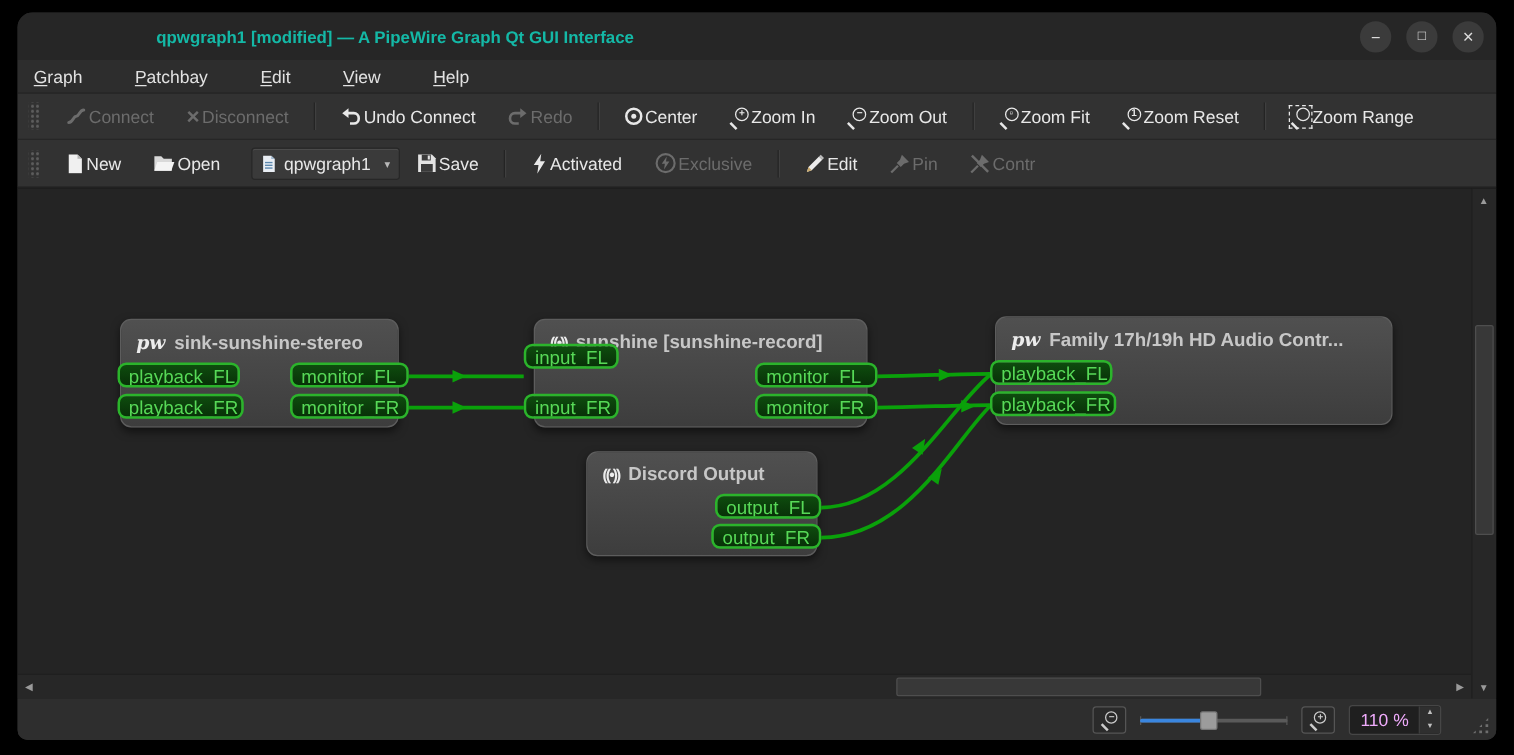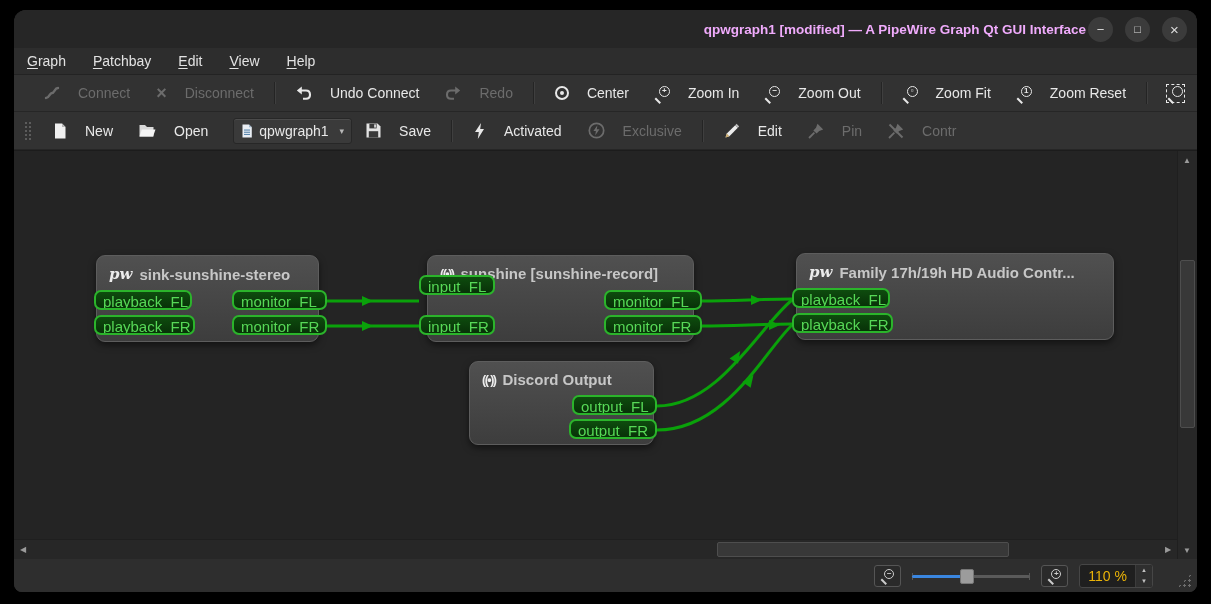--- a/index.html
+++ b/index.html
@@ -6,39 +6,39 @@
   html,body { width:1211px; height:604px; background:#000; overflow:hidden;
               font-family:"Liberation Sans", sans-serif; }
 
   .window { position:absolute; left:14px; top:10px; width:1183px; height:582px;
             background:#2e2e2e; border-radius:12px 12px 8px 8px; overflow:hidden;
             display:flex; flex-direction:column; }
 
   
   .titlebar { flex:0 0 38px; background:#262626; display:flex; align-items:center; padding:0 10px; }
   .tb-spacer { width:101px; }
-  .title-text { flex:1; text-align:right; color:#f0abfc; font-weight:bold; font-size:13.5px; }
+  .title-text { flex:1; text-align:left; color:#14b8a6; font-weight:bold; font-size:13.5px; }
   .winbtns { display:flex; gap:12px; width:101px; justify-content:flex-end; }
   .winbtn { width:25px; height:25px; border-radius:50%; background:#3b3b3b; color:#dcdcdc;
             display:flex; align-items:center; justify-content:center; font-size:13px; line-height:1; }
 
   
   .menubar { flex:0 0 27px; background:#2d2d2d; border-bottom:1px solid #232323;
-             display:flex; align-items:center; gap:27px; padding:0 13px; }
+             display:flex; align-items:center; gap:42px; padding:0 13px; }
   .menu-item { color:#e2e2e2; font-size:14px; }
   .menu-item u { text-underline-offset:2px; }
 
   
   .toolbar { flex:0 0 37px; background:#323232; border-bottom:1px solid #262626;
              display:flex; align-items:center; padding:0 4px; font-size:14px; }
   .toolbar2 { flex-basis:38px; }
   .tb-handle { width:9px; height:22px; margin:0 8px 0 5px;
                background-image:radial-gradient(#5c5c5c 1px, transparent 1.3px);
                background-size:4px 4px; background-position:1px 1px; }
-  .tb-item { display:flex; align-items:center; gap:18px; margin:0 13px; color:#e8e8e8; white-space:nowrap; }
+  .tb-item { display:flex; align-items:center; gap:2px; margin:0 13px; color:#e8e8e8; white-space:nowrap; }
   .tb-item.disabled { color:#6c6c6c; }
   .tb-sep { width:0; height:22px; border-left:1px solid #242424; border-right:1px solid #3f3f3f; margin:0 7px; }
   .tb-item svg { display:block; }
 
   
   .mag { position:relative; width:15px; height:15px; flex:0 0 auto; }
   .mag .lens { position:absolute; right:0; top:0; width:11px; height:11px; border:1.7px solid currentColor;
                border-radius:50%; display:flex; align-items:center; justify-content:center;
                font-size:8px; font-weight:bold; line-height:1; }
   .mag .mhandle { position:absolute; left:0; bottom:1px; width:7px; height:2px; background:currentColor;
@@ -89,21 +89,21 @@
   .zoombtn .mag { width:13px; height:13px; }
   .zoombtn .lens { width:10px; height:10px; font-size:8px; }
   .slider { position:relative; width:118px; height:22px; }
   .slider .tick { position:absolute; top:8px; width:1px; height:7px; background:#575757; }
   .slider .track { position:absolute; left:0; right:0; top:10px; height:3px; background:#5a5a5a; border-radius:2px; }
   .slider .fill { position:absolute; left:0; top:10px; height:3px; width:46%; border-radius:2px; }
   .slider .shandle { position:absolute; left:calc(46% - 7px); top:4px; width:14px; height:15px;
                      background:#9c9c9c; border:1px solid #777; border-radius:2px; }
   .spinbox { display:flex; align-items:stretch; height:24px; background:#1f1f1f;
              border:1px solid #464646; border-radius:3px; overflow:hidden; }
-  .spin-value { display:flex; align-items:center; padding:0 8px; color:#eab308; font-size:14px; min-width:52px; justify-content:flex-end; }
+  .spin-value { display:flex; align-items:center; padding:0 8px; color:#f0abfc; font-size:14px; min-width:52px; justify-content:flex-end; }
   .spin-btns { display:flex; flex-direction:column; width:17px; border-left:1px solid #3c3c3c; background:#2f2f2f; }
   .spin-btns span { flex:1; display:flex; align-items:center; justify-content:center; font-size:6px; color:#c0c0c0; }
   .resize-grip { position:absolute; right:5px; bottom:4px; width:15px; height:15px;
                  background-image:radial-gradient(#6e6e6e 1.2px, transparent 1.4px);
                  background-size:5px 5px; clip-path:polygon(100% 0, 100% 100%, 0 100%); }
 </style>
 </head>
 <body>
 
 <div class="window">

